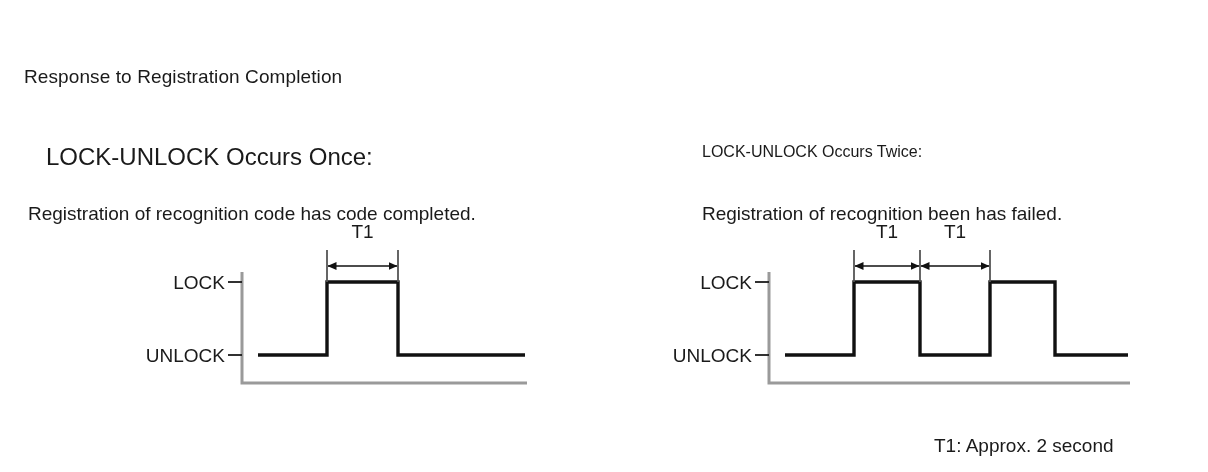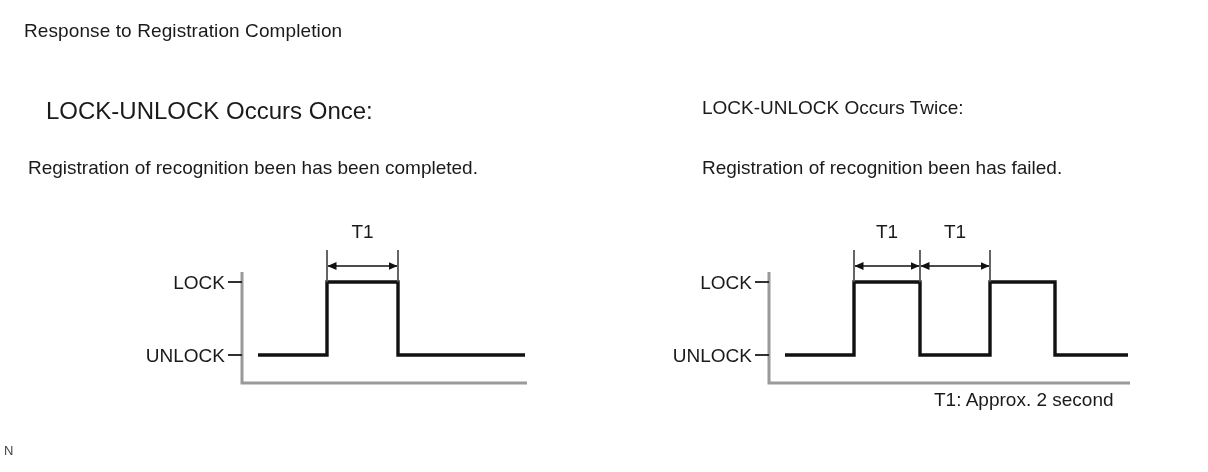--- a/index.html
+++ b/index.html
@@ -12,36 +12,37 @@
     height: 472px;
     position: relative;
     font-family: "Liberation Sans", sans-serif;
     color: #1a1a1a;
     overflow: hidden;
   }
   .txt {
     position: absolute;
     white-space: pre;
     color: #1a1a1a;
+    margin-top: 46px;
   }
   #page-title {
     left: 24px;
     top: 20px;
     font-size: 19px;
     letter-spacing: 0.1px;
   }
   #heading-left {
     left: 46px;
     top: 97px;
     font-size: 24px;
   }
   #heading-right {
     left: 702px;
     top: 97px;
-    font-size: 19px;
+    font-size: 16px;
   }
   #desc-left {
     left: 28px;
     top: 157px;
     font-size: 19px;
   }
   #desc-right {
     left: 702px;
     top: 157px;
     font-size: 19px;
@@ -100,21 +101,21 @@
     fill: #1a1a1a;
     text-anchor: middle;
   }
 </style>
 </head>
 <body>
 
 <div class="txt" id="page-title">Response to Registration Completion</div>
 
 <div class="txt" id="heading-left">LOCK-UNLOCK Occurs Once:</div>
-<div class="txt" id="desc-left">Registration of recognition been has been completed.</div>
+<div class="txt" id="desc-left">Registration of recognition code has code completed.</div>
 
 <div class="txt" id="heading-right">LOCK-UNLOCK Occurs Twice:</div>
 <div class="txt" id="desc-right">Registration of recognition been has failed.</div>
 
 <svg class="wave-svg" width="1208" height="472" id="waveforms">
   <defs>
     <marker id="arrowRight" markerWidth="9" markerHeight="8" refX="8.5" refY="4" orient="auto" markerUnits="userSpaceOnUse">
       <path d="M0,0 L9,4 L0,8 Z" fill="#111111"></path>
     </marker>
     <marker id="arrowLeft" markerWidth="9" markerHeight="8" refX="0.5" refY="4" orient="auto" markerUnits="userSpaceOnUse">

